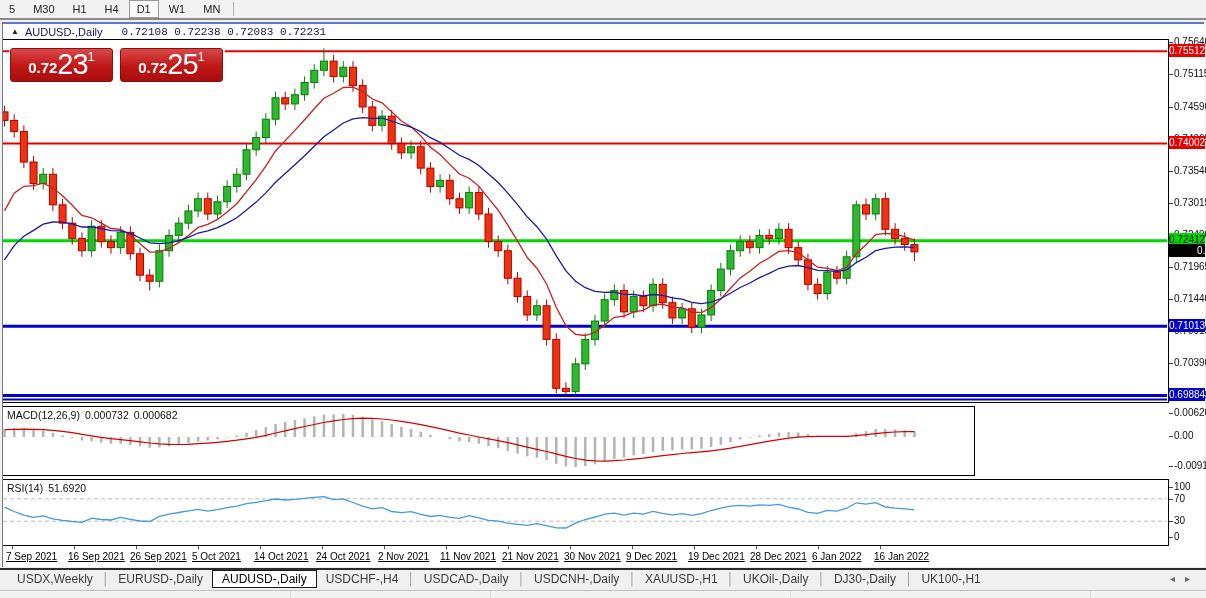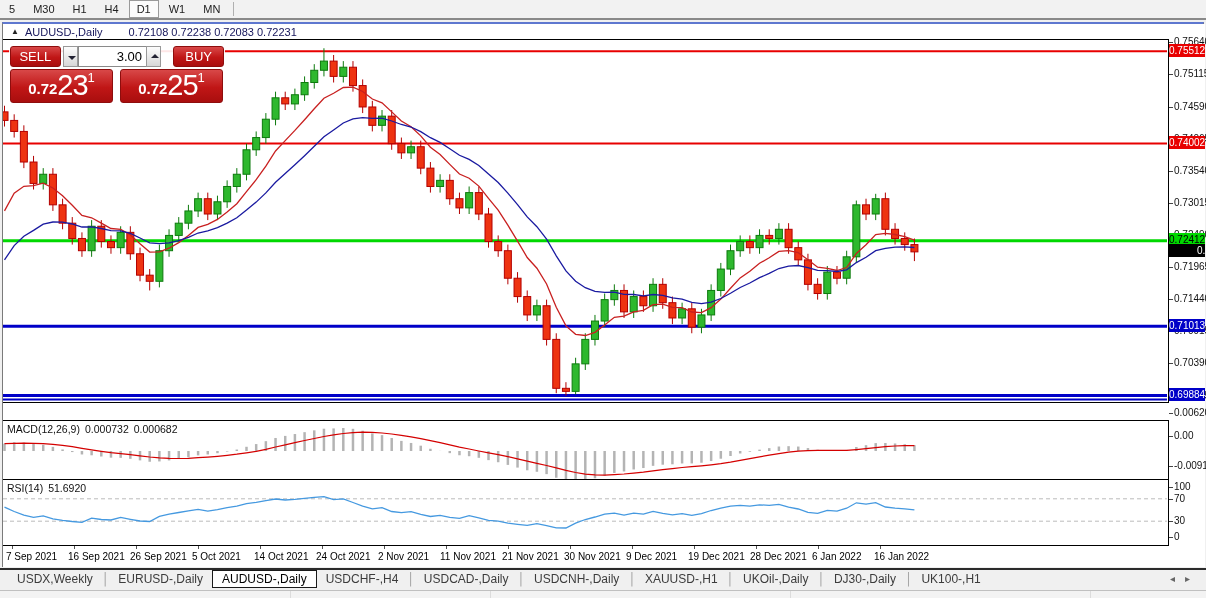--- a/index.html
+++ b/index.html
@@ -21,27 +21,27 @@
   
   .chart-window {
     position:absolute; left:2px; top:22px; width:1202px; height:545px;
     background:#ffffff; border:1px solid #7a7a7a; border-top:2px solid #5e77cf;
   }
   .chart-title {
     position:absolute; left:0; top:0; width:100%; height:15px;
     display:flex; align-items:center; font-size:11px; color:#14145a; background:#fff;
   }
   .collapse-tri { font-size:8px; color:#222; margin:0 6px 0 8px; }
-  .title-ohlc { margin-left:26px; }
+  .title-ohlc { margin-left:19px;font-family:Liberation Mono, monospace; }
   .pane {
     position:absolute; left:0; background:#fff;
     border:1px solid #000; border-left:none;
   }
   .pane-main { top:15px;  width:1166px; height:364px; }
-  .pane-macd { top:396px; width:1166px; height:70px; }
+  .pane-macd { top:382px; width:972px; height:70px; }
   .pane-rsi  { top:455px; width:1166px; height:67px; }
   .pane svg { position:absolute; left:0; top:0; }
   .pane-label {
     position:absolute; left:4px; top:2px; font-size:10.5px; color:#111; z-index:3;
     background:transparent; white-space:nowrap;
   }
   .pane-label span { margin-right:5px; }
   
   .axis-col {
     position:absolute; left:1166px; top:0; width:36px; height:543px;
@@ -51,21 +51,21 @@
   .axis-tick i { position:absolute; left:-5px; top:6px; width:4px; height:1px; background:#444; }
   .axis-badge {
     position:absolute; left:0; width:36px; height:13px; line-height:13px;
     text-align:center; font-size:10px; color:#fff; z-index:4; white-space:nowrap;
   }
   
   .date-axis {
     position:absolute; left:0; top:522px; width:1166px; height:21px;
     background:#fff; font-size:10px; color:#000;
   }
-  .date-label { position:absolute; top:5px; white-space:nowrap; }
+  .date-label { position:absolute; top:5px; white-space:nowrap;text-decoration:underline; }
   .date-label i { position:absolute; left:6px; top:-5px; width:1px; height:3px; background:#555; }
   
   .trade-panel { position:absolute; left:6px; top:5px; width:216px; z-index:6;
     background:rgba(255,255,255,0.9); padding:1px; }
   .tp-row1 { display:flex; align-items:stretch; height:21px; }
   .btn-red {
     width:53px; color:#fff; font-size:13px; text-align:center; line-height:19px;
     background:linear-gradient(#d84848, #c01616 55%, #a90e0e);
     border:1px solid #8e0d0d; border-radius:3px; cursor:pointer;
   }
@@ -331,31 +331,20 @@
           <rect x="888.56" y="189.2966360856271" width="7" height="9.174311926605185" fill="#ee3311" stroke="#b30000" stroke-width="1"></rect>
           <line x1="901.74" y1="192.35474006116195" x2="901.74" y2="210.70336391437297" stroke="#b30000" stroke-width="1"></line>
           <rect x="898.24" y="198.4709480122323" width="7" height="6.116207951070351" fill="#ee3311" stroke="#b30000" stroke-width="1"></rect>
           <line x1="911.42" y1="198.4709480122323" x2="911.42" y2="221.10091743119276" stroke="#b30000" stroke-width="1"></line>
           <rect x="907.92" y="204.58715596330265" width="7" height="7.278287461773829" fill="#ee3311" stroke="#b30000" stroke-width="1"></rect>
           <polyline points="1.5,170.9 11.18,153.3 20.86,146.3 30.54,145.7 40.22,143.1 49.9,148.0 59.58,155.8 69.25999999999999,165.3 78.94,175.4 88.62,177.8 98.3,183.1 107.97999999999999,188.5 117.66,189.4 127.34,194.8 137.01999999999998,203.8 146.7,212.1 156.38,211.8 166.06,208.2 175.74,202.6 185.42,195.6 195.1,187.4 204.78,184.4 214.45999999999998,179.4 224.14,172.1 233.82,163.7 243.5,151.7 253.18,139.7 262.86,126.2 272.53999999999996,111.0 282.21999999999997,100.6 291.9,90.4 301.58,79.7 311.26,68.7 320.94,58.2 330.62,53.3 340.3,47.5 349.98,47.1 359.65999999999997,51.5 369.34,59.0 379.02,62.8 388.7,71.9 398.38,81.0 408.06,86.7 417.74,95.9 427.41999999999996,107.2 437.09999999999997,114.5 446.78,124.4 456.46,134.0 466.14,138.2 475.82,146.1 485.5,158.4 495.18,170.1 504.86,185.2 514.54,201.1 524.22,217.5 533.9,228.2 543.5799999999999,244.0 553.26,267.2 562.9399999999999,285.9 572.62,294.3 582.3,295.5 591.98,292.3 601.66,285.0 611.34,277.3 621.02,276.1 630.6999999999999,271.8 640.38,270.4 650.06,264.6 659.74,264.2 669.42,267.3 679.1,267.6 688.78,272.0 698.46,272.6 708.14,267.7 717.8199999999999,259.1 727.5,248.3 737.18,237.9 746.86,231.2 756.54,223.3 766.22,217.7 775.9,211.4 785.5799999999999,210.6 795.26,212.7 804.9399999999999,219.7 814.62,227.2 824.3,228.3 833.98,230.5 843.66,227.5 853.3399999999999,213.5 863.02,204.8 872.6999999999999,194.5 882.38,193.4 892.06,194.5 901.74,196.7 911.42,200.1" fill="none" stroke="#c82020" stroke-width="1.3"></polyline>
           <polyline points="1.5,219.9 11.18,205.6 20.86,196.3 30.54,190.4 40.22,184.2 49.9,182.0 59.58,182.2 69.25999999999999,184.0 78.94,187.0 88.62,186.9 98.3,188.5 107.97999999999999,190.6 117.66,190.8 127.34,193.4 137.01999999999998,198.0 146.7,202.8 156.38,203.7 166.06,202.8 175.74,200.6 185.42,197.3 195.1,193.0 204.78,190.9 214.45999999999998,187.7 224.14,183.1 233.82,177.7 243.5,170.1 253.18,162.1 262.86,152.9 272.53999999999996,142.3 282.21999999999997,133.6 291.9,124.8 301.58,115.7 311.26,106.2 320.94,96.7 330.62,90.0 340.3,83.0 349.98,78.9 359.65999999999997,77.6 369.34,78.4 379.02,78.2 388.7,81.0 398.38,84.5 408.06,87.0 417.74,91.6 427.41999999999996,97.7 437.09999999999997,102.4 446.78,108.7 456.46,115.3 466.14,119.4 475.82,125.5 485.5,133.9 495.18,142.5 504.86,153.1 514.54,164.6 524.22,176.9 533.9,186.7 543.5799999999999,199.2 553.26,215.8 562.9399999999999,230.9 572.62,241.2 582.3,247.7 591.98,251.4 601.66,252.3 611.34,252.1 621.02,254.3 630.6999999999999,254.5 640.38,255.8 650.06,254.5 659.74,255.4 669.42,257.9 679.1,259.1 688.78,262.3 698.46,263.7 708.14,262.2 717.8199999999999,258.5 727.5,253.2 737.18,247.5 746.86,243.0 756.54,237.7 766.22,233.4 775.9,228.5 785.5799999999999,226.2 795.26,225.5 804.9399999999999,227.6 814.62,230.4 824.3,230.6 833.98,231.5 843.66,229.8 853.3399999999999,222.6 863.02,217.2 872.6999999999999,210.7 882.38,208.3 892.06,207.2 901.74,206.9 911.42,207.5" fill="none" stroke="#1a1aa0" stroke-width="1.3"></polyline>
         </svg>
 
       <div class="trade-panel">
-        <div class="tp-row1">
-          <div class="btn-red">SELL</div>
-          <div class="spin-btn">
-              <i class="tri-down"></i>
-            </div>
-          <input class="vol-input" value="3.00" style="">
-          <div class="spin-btn up">
-              <i class="tri-up"></i>
-            </div>
-          <div class="btn-red" style="margin-left:10px;">BUY</div>
-        </div>
         <div class="tp-row2">
           <div class="price-box">
             <span class="pb-small">0.72</span>
               <span class="pb-big">23</span>
               <span class="pb-sup">1</span>
           </div>
           <div class="price-box">
             <span class="pb-small">0.72</span>
               <span class="pb-big">25</span>
               <span class="pb-sup">1</span>

